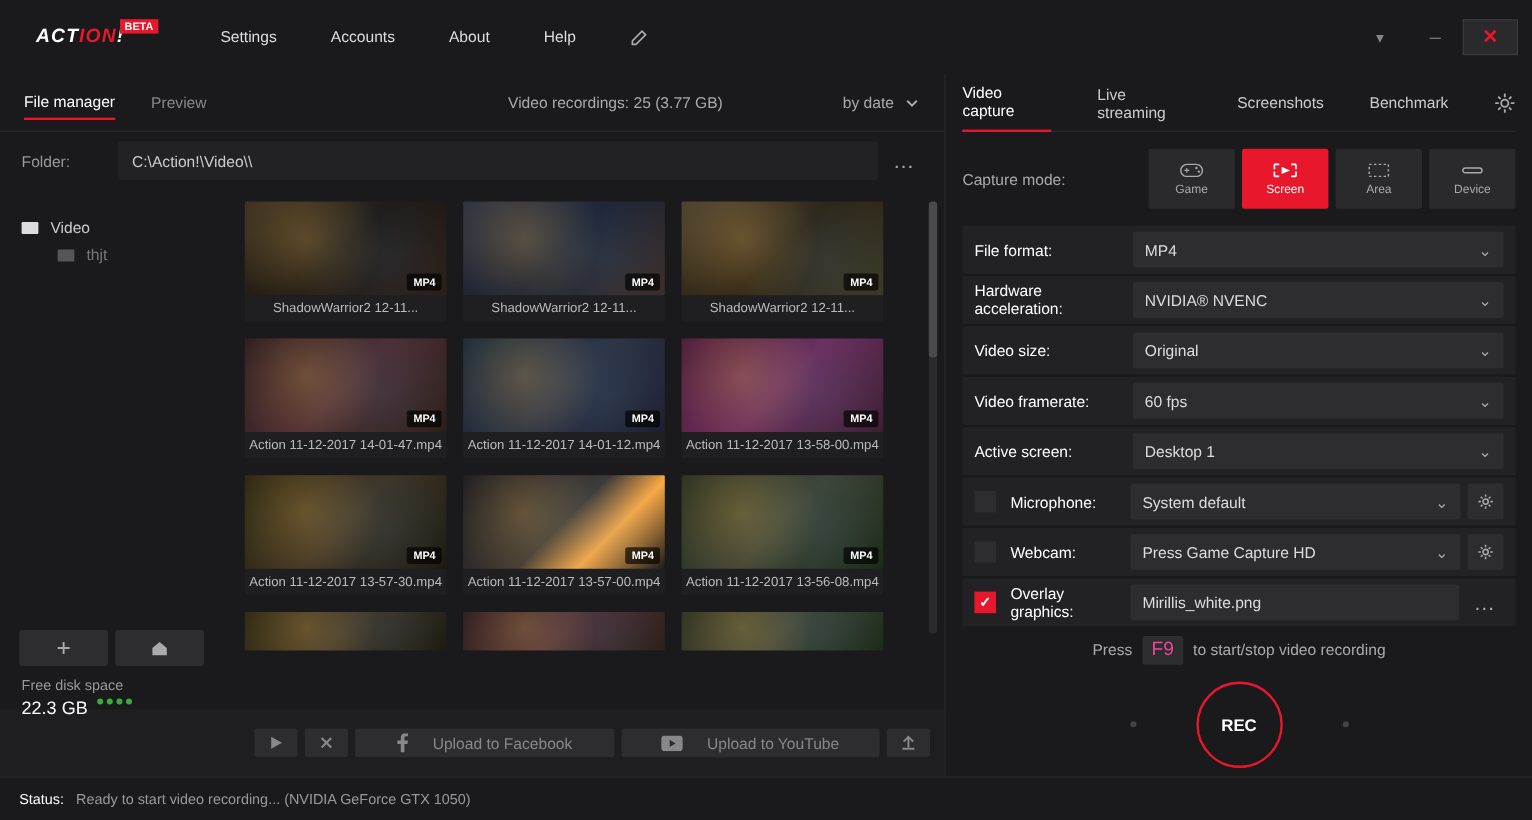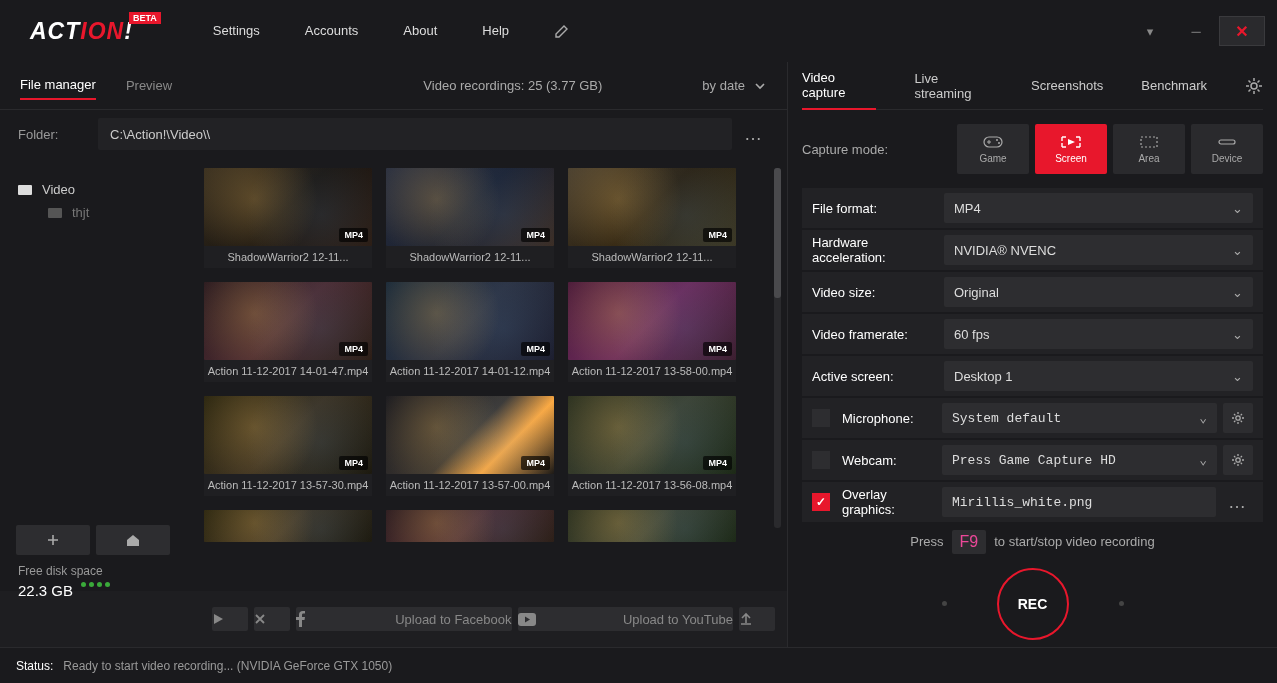--- a/index.html
+++ b/index.html
@@ -1,19 +1,19 @@
 <!DOCTYPE html>
 <html><head>
 <meta charset="utf-8">
 <style>
 * { margin: 0; padding: 0; box-sizing: border-box; }
 body { background: #1a1a1d; color: #ccc; font-family: "Segoe UI", Arial, sans-serif; font-size: 13px; width: 1277px; height: 683px; overflow: hidden; display: flex; flex-direction: column; }
 .titlebar { height: 62px; display: flex; align-items: center; padding: 0 0 0 30px; background: #1a1a1d; }
 .logo { display: flex; align-items: center; gap: 2px; margin-right: 50px; position: relative; }
-.logo-text { font-weight: 800; font-size: 23px; letter-spacing: 1px; color: #fff; font-style: italic; }
+.logo-text { font-weight: 800; font-size: 16px; letter-spacing: 1px; color: #fff; font-style: italic; }
 .logo-red { color: #e8172c; }
 .beta-badge { background: #e8172c; color: #fff; font-size: 9px; font-weight: bold; padding: 1px 4px; position: absolute; top: -6px; right: -28px; }
 .menu { display: flex; gap: 45px; margin-left: 30px; }
 .menu-item { color: #ddd; cursor: pointer; }
 .titlebar-right { margin-left: auto; display: flex; align-items: center; }
 .pen-icon { color: #888; margin-right: 30px; cursor: pointer; }
 .win-btn { width: 46px; height: 30px; display: flex; align-items: center; justify-content: center; cursor: pointer; color: #888; }
 .win-close { background: #2a2a2d; border: 1px solid #3a3a3d; color: #e8172c; font-size: 16px; font-weight: bold; margin-right: 12px; }
 .main { flex: 1; display: flex; overflow: hidden; }
 .left-panel { width: 788px; display: flex; flex-direction: column; border-right: 1px solid #2a2a2d; }
@@ -52,21 +52,21 @@
 .scrollbar { position: absolute; right: 6px; top: 10px; width: 7px; height: 360px; background: #2a2a2d; border-radius: 3px; }
 .scrollbar-thumb { width: 7px; height: 130px; background: #4a4a4d; border-radius: 3px; }
 .tree-actions { position: absolute; left: 16px; bottom: 92px; display: flex; gap: 6px; }
 .tree-btn { width: 74px; height: 30px; background: #2d2d30; display: flex; align-items: center; justify-content: center; cursor: pointer; color: #aaa; border-radius: 2px; }
 .disk-info { position: absolute; left: 18px; bottom: 48px; }
 .disk-label { color: #999; font-size: 12px; }
 .disk-value { color: #fff; font-size: 15px; font-weight: 500; display: flex; align-items: flex-start; gap: 8px; margin-top: 4px; }
 .disk-dots { display: flex; gap: 3px; }
 .disk-dot { width: 5px; height: 5px; border-radius: 50%; background: #3aaa3a; }
 .action-bar { height: 56px; display: flex; align-items: center; gap: 6px; padding: 0 12px 0 212px; background: #1e1e21; }
-.act-btn { height: 24px; background: #2d2d30; display: flex; align-items: center; justify-content: space-between; cursor: pointer; color: #888; border-radius: 2px; }
+.act-btn { height: 24px; background: #2d2d30; display: flex; align-items: center; justify-content: center; cursor: pointer; color: #888; border-radius: 2px; }
 .act-small { width: 36px; }
 .act-wide { flex: 1; gap: 20px; }
 .act-wide span { color: #888; }
 .right-panel { flex: 1; display: flex; flex-direction: column; padding: 0 14px 0 14px; }
 .right-tabs { height: 48px; display: flex; align-items: center; border-bottom: 1px solid #2a2a2d; }
 .rtab { padding: 8px 0; margin-right: 38px; cursor: pointer; color: #ccc; }
 .rtab.active { color: #fff; border-bottom: 2px solid #e8172c; }
 .gear-right { margin-left: auto; color: #aaa; cursor: pointer; }
 .mode-row { display: flex; align-items: center; padding: 14px 0; }
 .mode-label { color: #aaa; }
@@ -76,21 +76,21 @@
 .mode-btn-label { font-size: 10px; }
 .settings-list { display: flex; flex-direction: column; gap: 2px; }
 .setting-row { height: 40px; display: flex; align-items: center; background: #222225; padding: 0 10px; }
 .setting-label { color: #ffffff; width: 132px; }
 .setting-select { flex: 1; background: #2d2d30; height: 30px; display: flex; align-items: center; padding: 0 10px; color: #ddd; position: relative; cursor: pointer; border-radius: 2px; }
 .sel-chev { margin-left: auto; color: #aaa; }
 .setting-check { width: 18px; height: 18px; background: #2d2d30; margin-right: 12px; cursor: pointer; display: flex; align-items: center; justify-content: center; }
 .setting-check.checked { background: #e8172c; }
 .check-mark { color: #fff; font-size: 12px; font-weight: bold; }
 .setting-gear { width: 30px; height: 30px; background: #2d2d30; margin-left: 6px; display: flex; align-items: center; justify-content: center; cursor: pointer; border-radius: 2px; color: #aaa; }
-.setting-select.short { flex: 1; font-family: Liberation Mono, monospace; }
+.setting-select.short { flex: 1; }
 .setting-dots { width: auto; margin-left: 6px; color: #aaa; cursor: pointer; font-size: 18px; letter-spacing: 1px; padding: 0 6px; }
 .rec-area { flex: 1; display: flex; flex-direction: column; align-items: center; justify-content: center; gap: 14px; }
 .rec-hint { color: #aaa; display: flex; align-items: center; gap: 8px; }
 .key-badge { background: #2d2d30; padding: 3px 8px; color: #ec4899; font-size: 16px; border-radius: 2px; }
 .rec-btn-row { display: flex; align-items: center; gap: 50px; }
 .rec-side-dot { width: 5px; height: 5px; background: #444; border-radius: 50%; }
 .rec-btn { width: 72px; height: 72px; border: 2px solid #e8172c; border-radius: 50%; display: flex; align-items: center; justify-content: center; color: #fff; font-weight: bold; font-size: 14px; cursor: pointer; }
 .status-bar { height: 36px; display: flex; align-items: center; padding: 0 16px; border-top: 1px solid #2a2a2d; color: #999; font-size: 12px; }
 .status-label { color: #fff; margin-right: 10px; }
 .left-wrap { position: relative; flex: 1; display: flex; flex-direction: column; overflow: hidden; }

